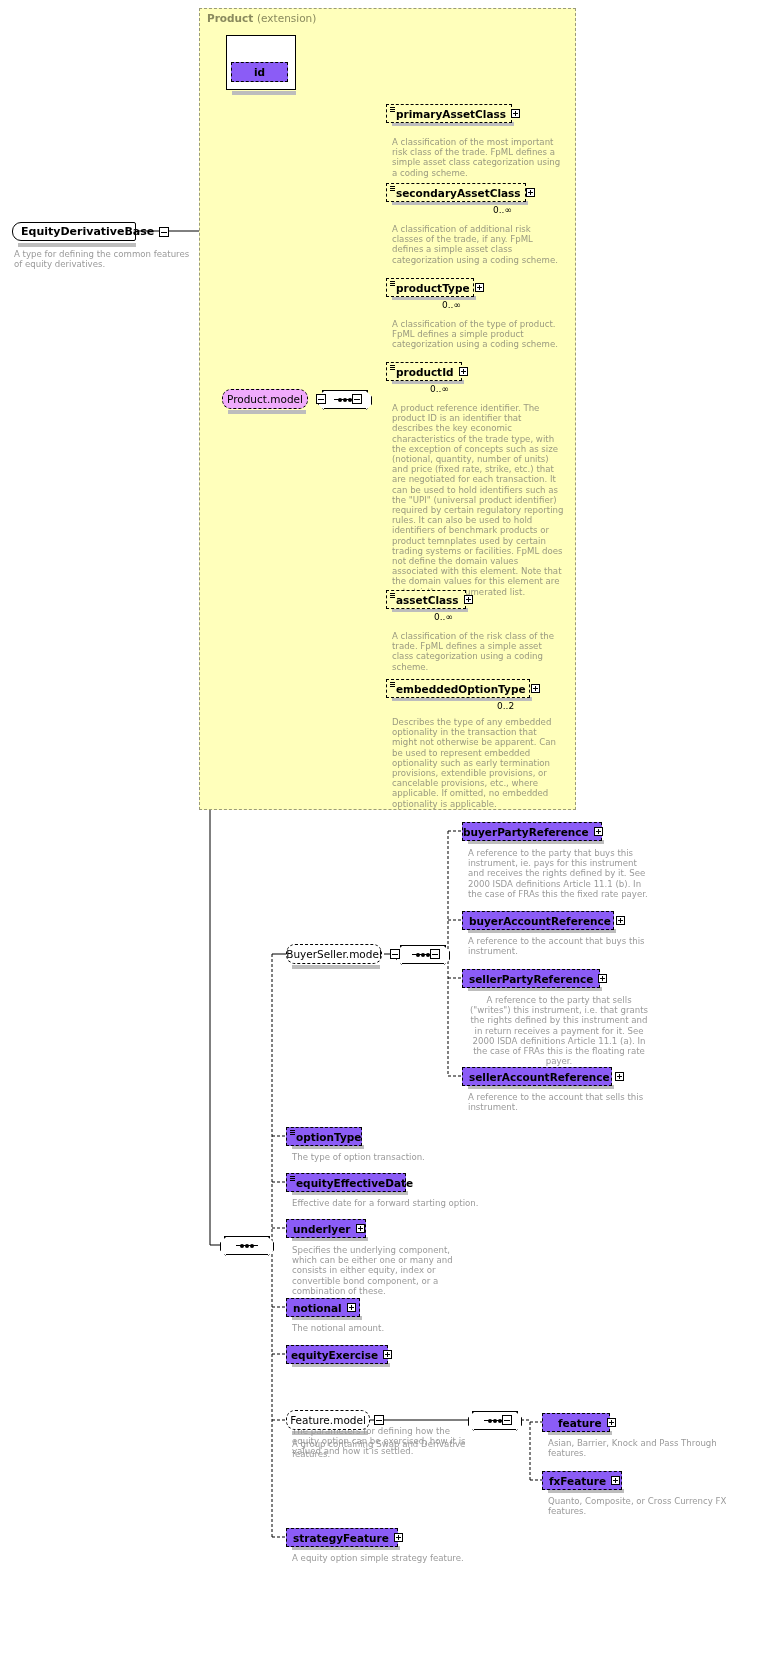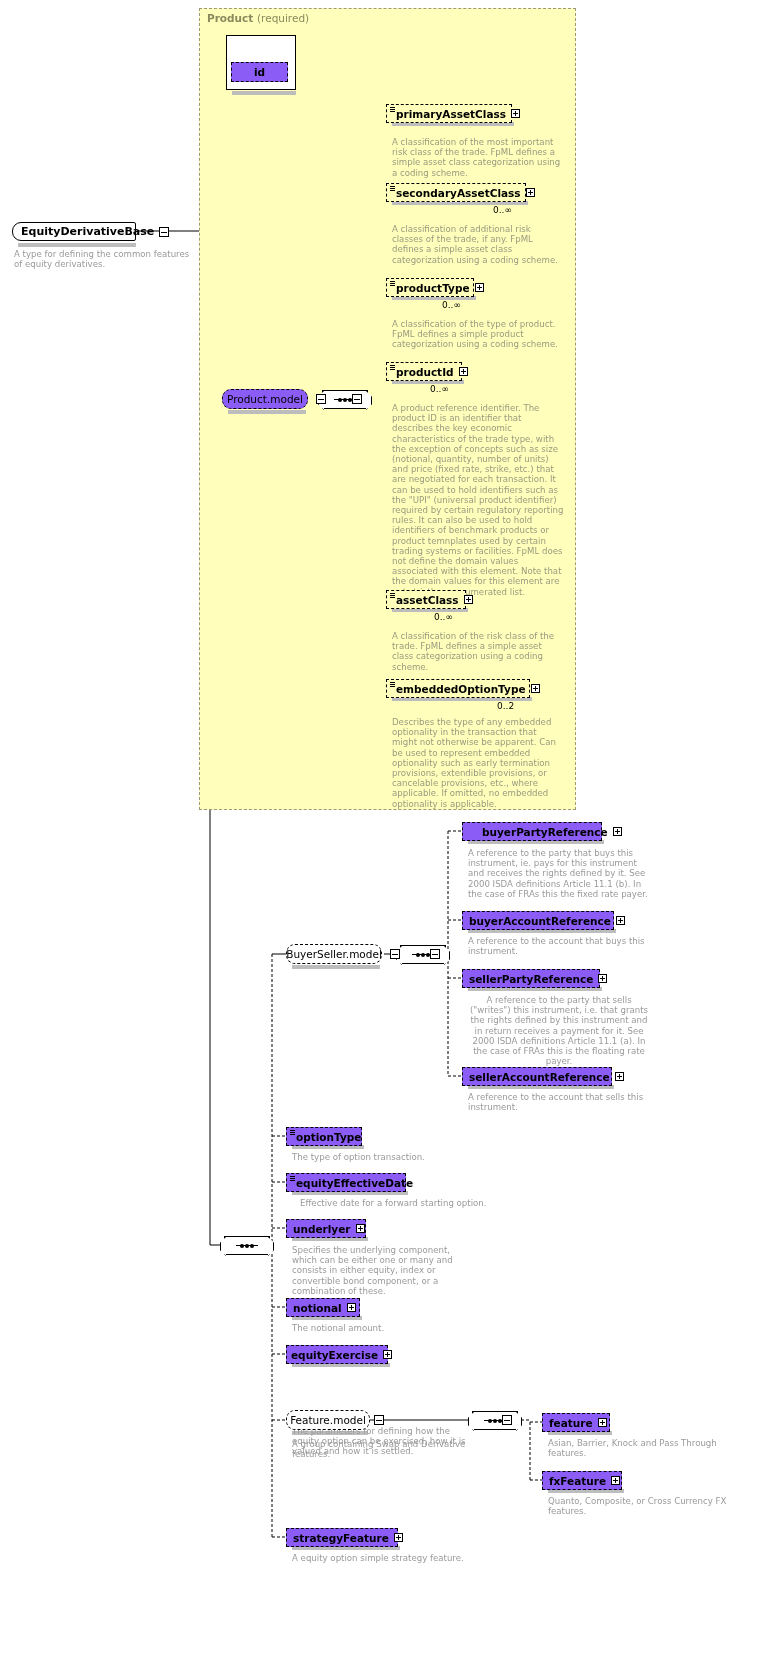--- a/index.html
+++ b/index.html
@@ -64,21 +64,21 @@
 
   
   .groupbox{
     position:absolute;box-sizing:border-box;
     background:#ffffff;border:1px dashed #000;
     border-radius:9px;
     display:flex;align-items:center;justify-content:center;
     font-size:10.5px;color:#000;white-space:nowrap;
     padding:0 6px;z-index:4;
   }
-  .groupbox.onyellow{background:#8b5cf6;}
+  .groupbox.onyellow{background:#f0abfc;}
 
   
   .rootbox{
     position:absolute;box-sizing:border-box;
     background:#ffffff;border:1px solid #000;
     border-radius:9px 2px 2px 9px;
     display:flex;align-items:center;
     padding:0 3px 0 8px;
     font-size:11px;font-weight:bold;white-space:nowrap;z-index:4;
   }
@@ -187,21 +187,21 @@
     <path d="M368,1420 L470,1420" stroke="#000" stroke-width="1" fill="none"></path>
     <path d="M516,1420 L530,1420" stroke="#000" stroke-width="1" stroke-dasharray="3,2" fill="none"></path>
     <path d="M530,1422 L530,1480" stroke="#000" stroke-width="1" stroke-dasharray="3,2" fill="none"></path>
     <path d="M530,1422 L542,1422" stroke="#000" stroke-width="1" stroke-dasharray="3,2" fill="none"></path>
     <path d="M530,1480 L542,1480" stroke="#000" stroke-width="1" stroke-dasharray="3,2" fill="none"></path>
   </svg>
 
   <div class="ext-panel" style="left:199px;top:8px;width:375px;height:800px;"></div>
   <div class="ext-title" style="left:207px;top:12px;">
     <span>Product</span>
-    <span class="norm">(required)</span>
+    <span class="norm">(extension)</span>
   </div>
 
   <div class="sh" style="left:18px;top:243px;width:118px;height:4px;"></div>
   <div class="rootbox" style="left:12px;top:222px;width:124px;height:19px;">
     <span>EquityDerivativeBase</span>
     <span class="pm std"></span>
   </div>
   <div class="desc" style="left:14px;top:249px;width:180px;">A type for defining the common features of equity derivatives.</div>
 
   <div class="sh" style="left:232px;top:91px;width:64px;height:4px;"></div>
@@ -323,21 +323,21 @@
   <div class="seq" style="left:400px;top:945px;">
     <span class="bar">
         <i class="dot d1"></i>
         <i class="dot d2"></i>
         <i class="dot d3"></i>
       </span>
   </div>
   <div class="pm std" style="position:absolute;left:425px;top:949px;z-index:6;background:#fff;"></div>
 
   <div class="sh" style="left:468px;top:840px;width:136px;height:4px;"></div>
-  <div class="nodebox" style="left:462px;top:822px;width:140px;height:19px;padding-left:19px;">
+  <div class="nodebox" style="left:462px;top:822px;width:140px;height:19px;padding-left:0;">
     <span>buyerPartyReference</span>
     <span class="pm plus"></span>
   </div>
   <div class="desc" style="left:468px;top:848px;width:182px;">A reference to the party that buys this instrument, ie. pays for this instrument and receives the rights defined by it. See 2000 ISDA definitions Article 11.1 (b). In the case of FRAs this the fixed rate payer.</div>
 
   <div class="sh" style="left:468px;top:929px;width:148px;height:4px;"></div>
   <div class="nodebox" style="left:462px;top:911px;width:152px;height:19px;padding-left:6px;">
     <span>buyerAccountReference</span>
     <span class="pm plus"></span>
   </div>
@@ -370,21 +370,21 @@
 
   <div class="sh" style="left:292px;top:1191px;width:116px;height:4px;"></div>
   <div class="nodebox" style="left:286px;top:1173px;width:120px;height:19px;">
     <span class="elmark">
         <i></i>
         <i></i>
         <i></i>
       </span>
     <span>equityEffectiveDate</span>
   </div>
-  <div class="desc" style="left:292px;top:1198px;width:200px;margin-left:8px;">Effective date for a forward starting option.</div>
+  <div class="desc" style="left:292px;top:1198px;width:200px;">Effective date for a forward starting option.</div>
 
   <div class="sh" style="left:292px;top:1237px;width:76px;height:4px;"></div>
   <div class="nodebox" style="left:286px;top:1219px;width:80px;height:19px;padding-left:6px;">
     <span>underlyer</span>
     <span class="pm plus"></span>
   </div>
   <div class="desc" style="left:292px;top:1245px;width:182px;">Specifies the underlying component, which can be either one or many and consists in either equity, index or convertible bond component, or a combination of these.</div>
 
   <div class="sh" style="left:292px;top:1316px;width:70px;height:4px;"></div>
   <div class="nodebox" style="left:286px;top:1298px;width:74px;height:19px;padding-left:6px;">
@@ -410,21 +410,21 @@
   <div class="seq" style="left:472px;top:1411px;">
     <span class="bar">
         <i class="dot d1"></i>
         <i class="dot d2"></i>
         <i class="dot d3"></i>
       </span>
   </div>
   <div class="pm std" style="position:absolute;left:497px;top:1415px;z-index:6;background:#fff;"></div>
 
   <div class="sh" style="left:548px;top:1431px;width:64px;height:4px;"></div>
-  <div class="nodebox" style="left:542px;top:1413px;width:68px;height:19px;padding-left:6px;">
+  <div class="nodebox" style="left:542px;top:1413px;width:68px;height:19px;padding-left:15px;">
     <span>feature</span>
     <span class="pm plus"></span>
   </div>
   <div class="desc" style="left:548px;top:1438px;width:186px;">Asian, Barrier, Knock and Pass Through features.</div>
 
   <div class="sh" style="left:548px;top:1489px;width:76px;height:4px;"></div>
   <div class="nodebox" style="left:542px;top:1471px;width:80px;height:19px;padding-left:6px;">
     <span>fxFeature</span>
     <span class="pm plus"></span>
   </div>

